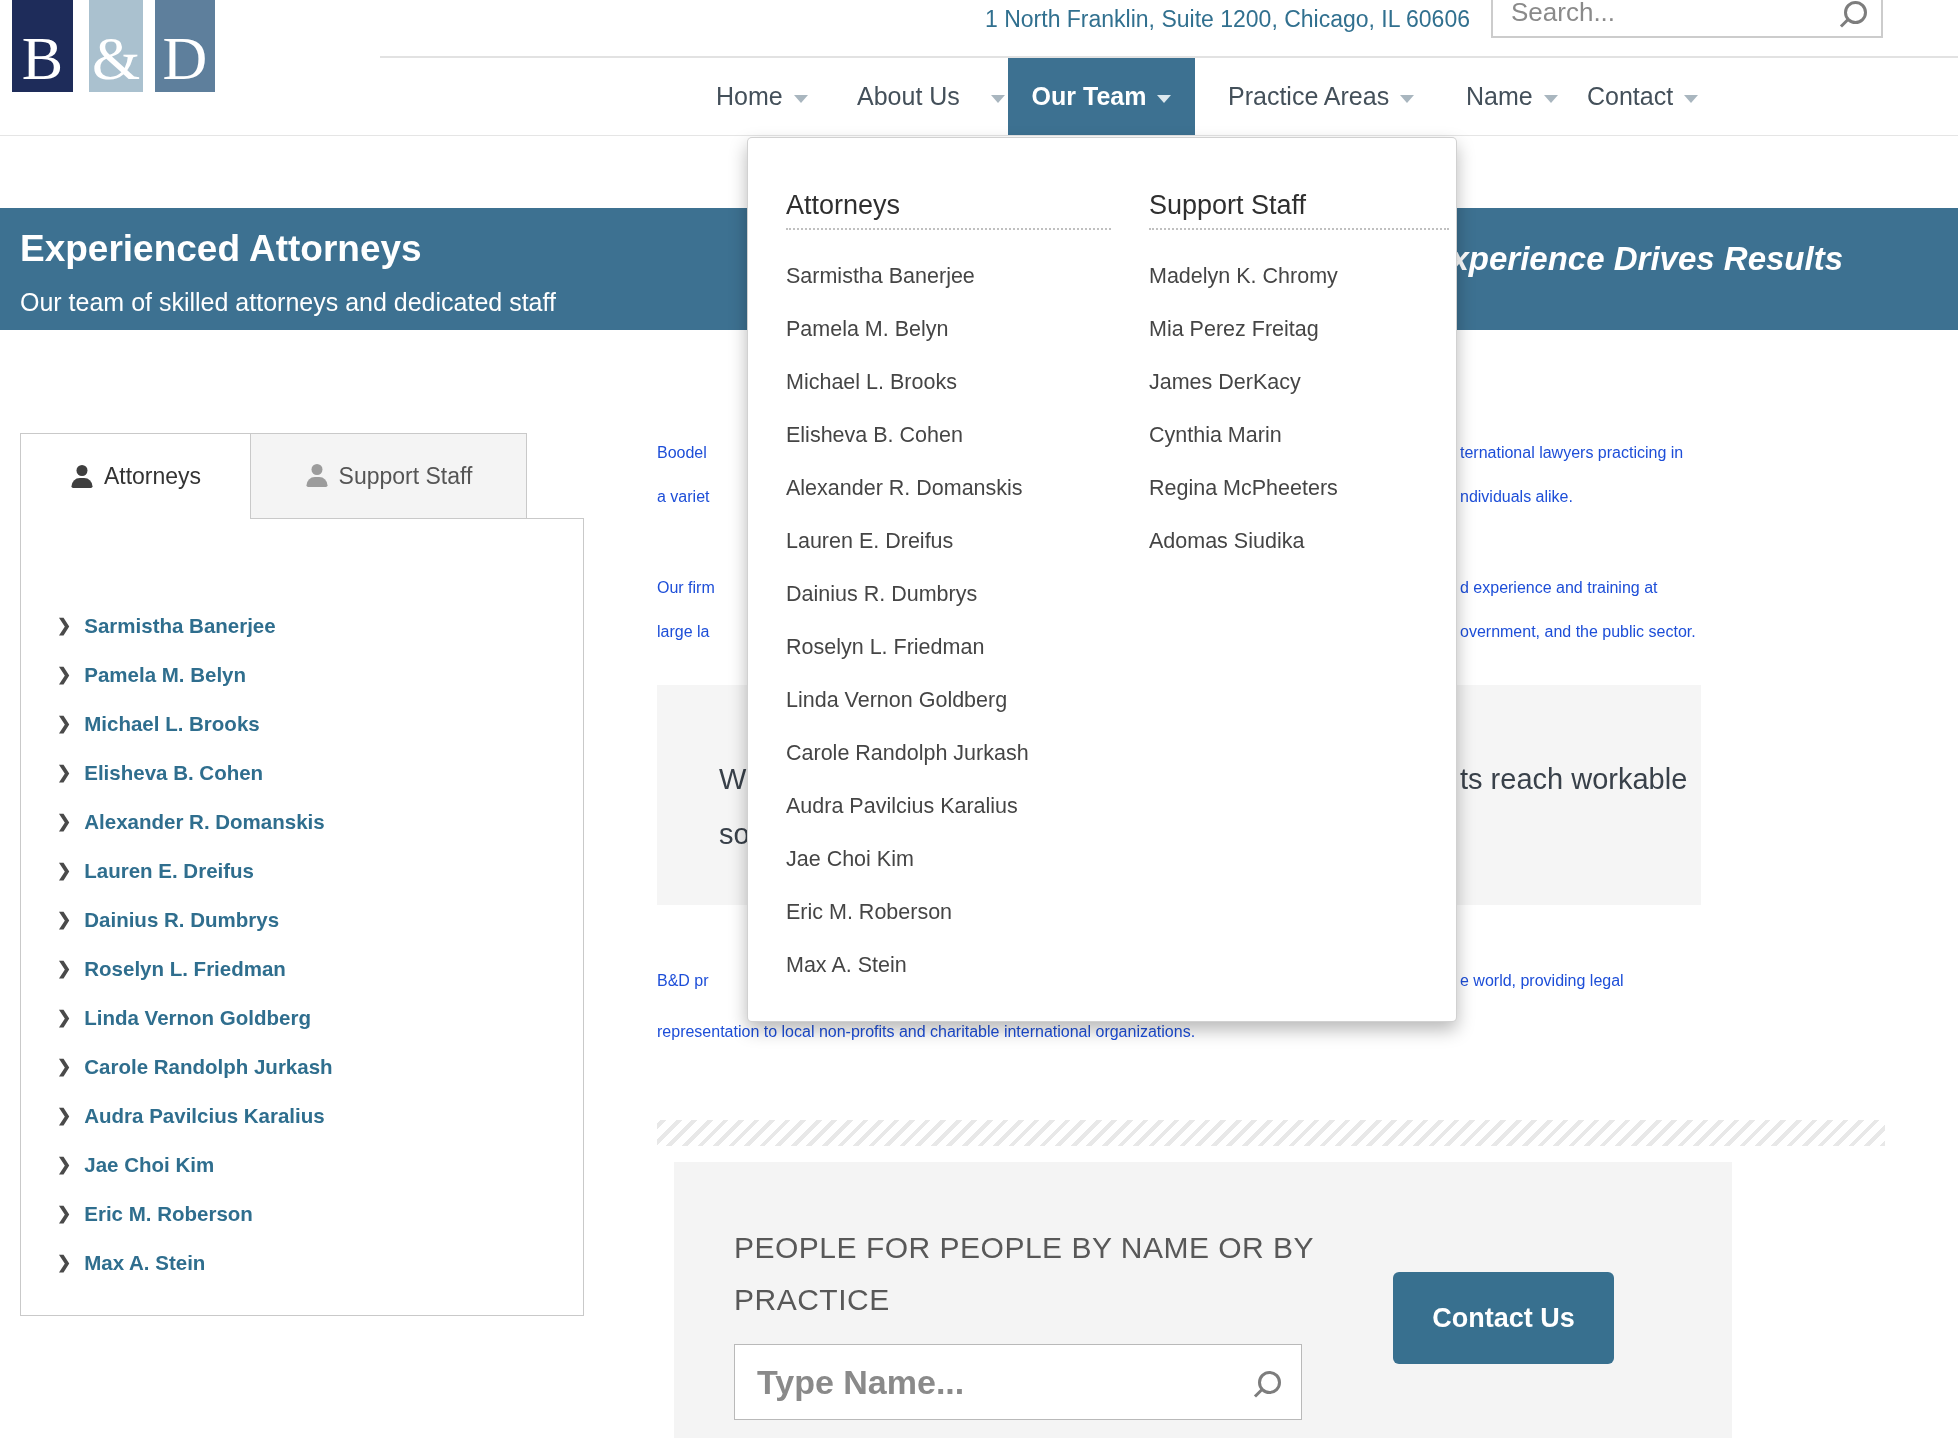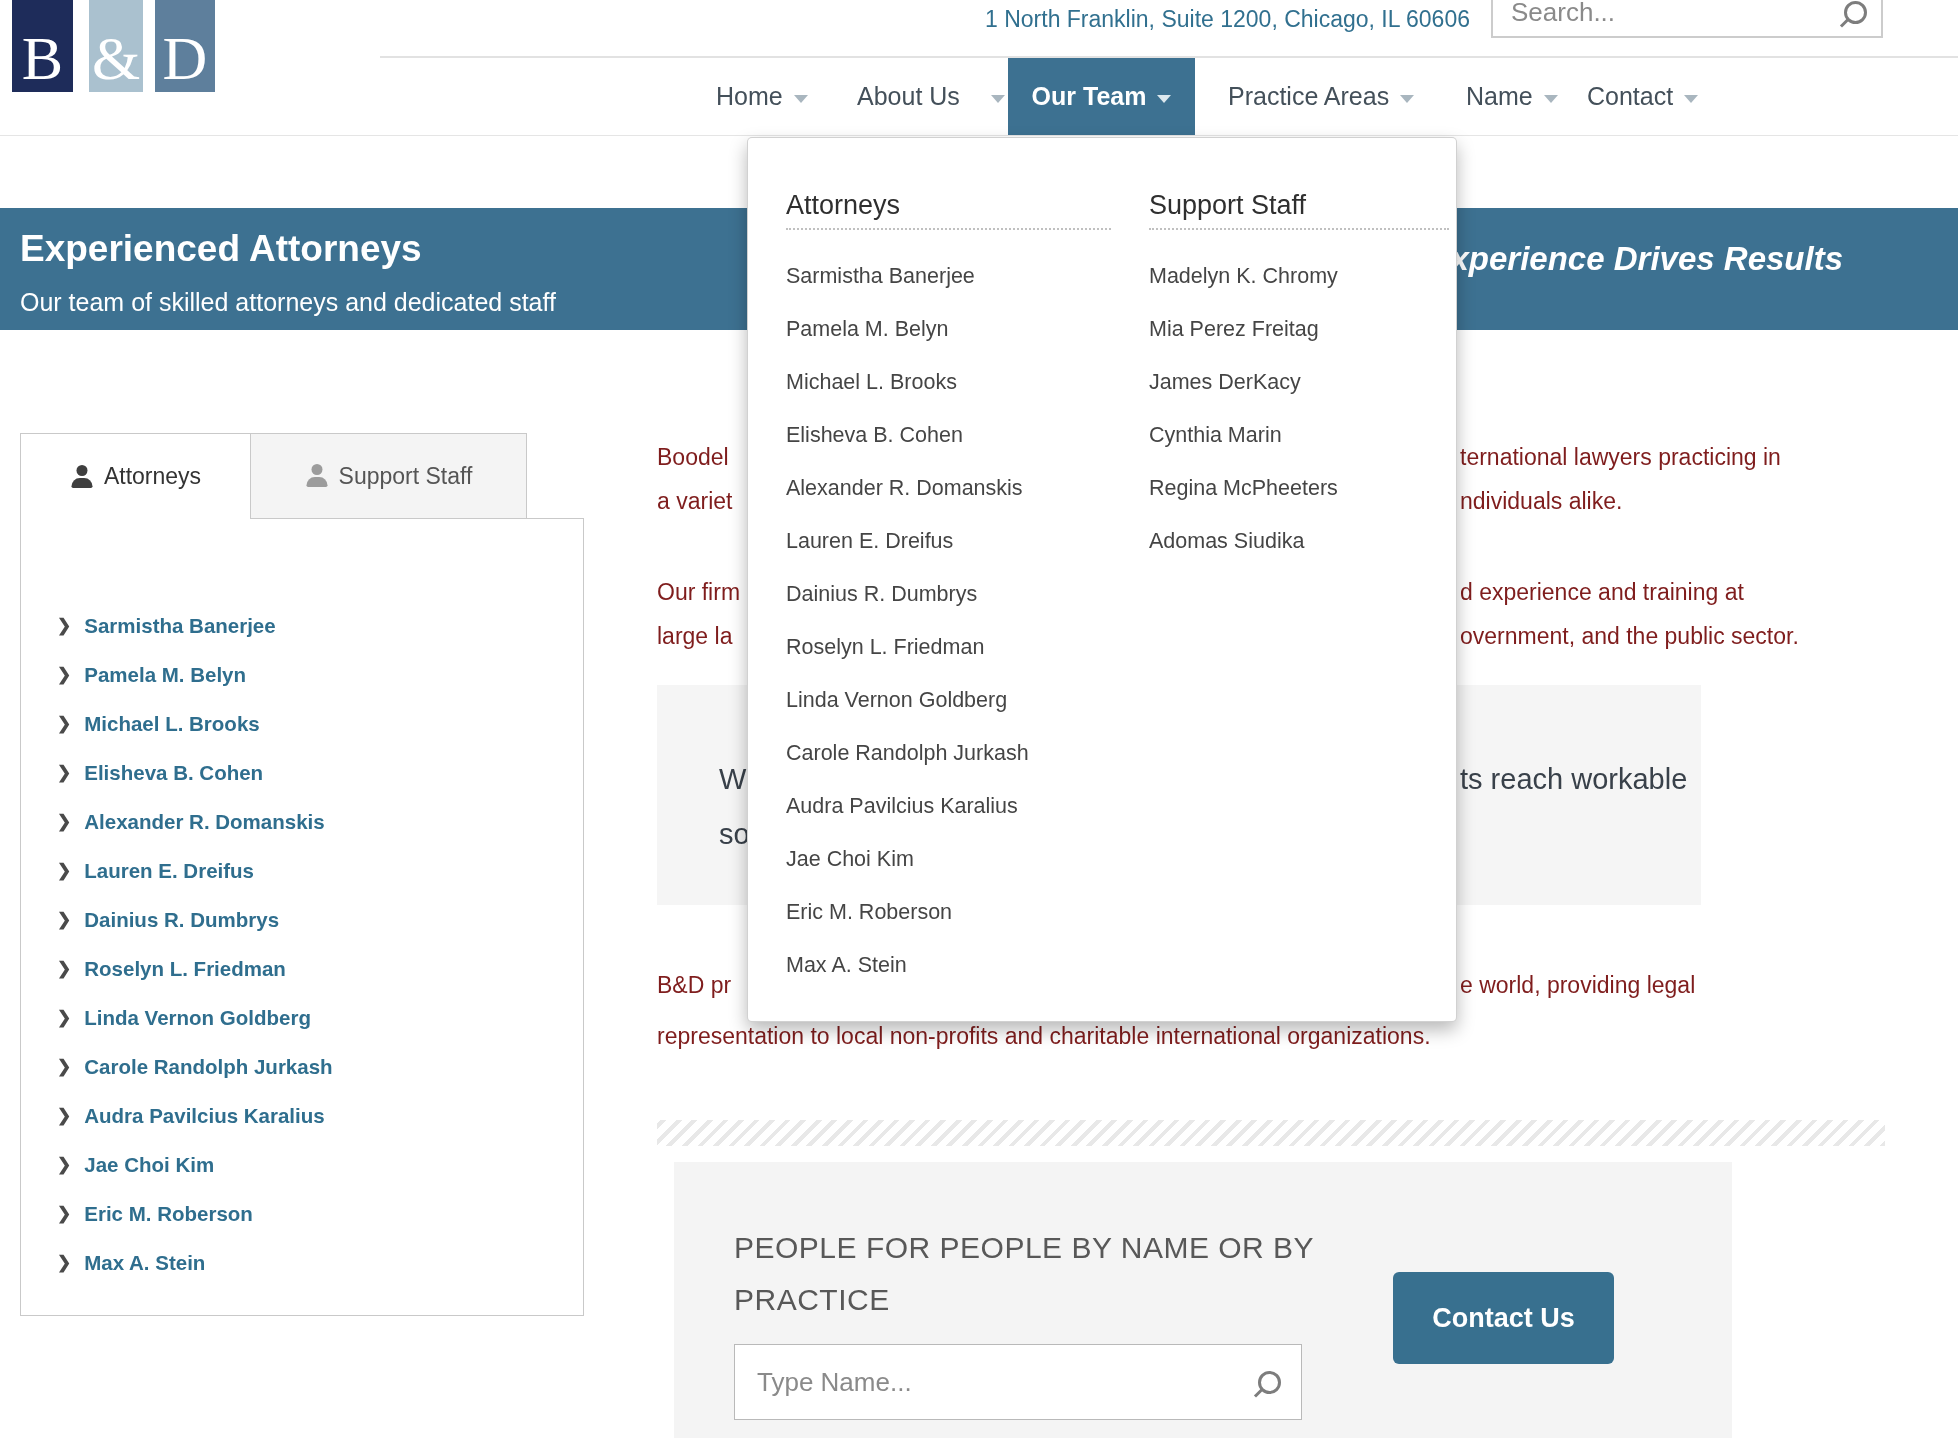--- a/index.html
+++ b/index.html
@@ -65,35 +65,35 @@
   .tab-support .person::before,.tab-support .person::after{background:#9c9c9c;}
 
   .side-box{position:absolute;left:20px;top:518px;width:564px;height:798px;
             border:1px solid #c9c9c9;box-sizing:border-box;background:#fff;z-index:1;}
   .side-list{position:absolute;left:0;top:82px;right:0;}
   .side-item{height:49px;display:flex;align-items:center;padding-left:36px;}
   .chev{color:#4a4a4a;font-size:17px;font-weight:700;margin-right:13px;}
   .side-link{color:#2f6e8e;font-size:20.5px;font-weight:700;text-decoration:none;cursor:pointer;}
 
   
-  .frag{position:absolute;font-size:23px;color:#7f1d1d;white-space:nowrap;}
+  .frag{position:absolute;font-size:16px;color:#1d4ed8;white-space:nowrap;}
   .quote-box{position:absolute;left:657px;top:685px;width:1044px;height:220px;background:#f5f5f5;}
   .qfrag{position:absolute;font-size:29px;color:#39414a;white-space:nowrap;}
 
   .hatch{position:absolute;left:657px;top:1120px;width:1228px;height:26px;
          background:repeating-linear-gradient(-45deg,#e8e8e8 0 4px,#ffffff 4px 11px);}
 
   
   .psearch{position:absolute;left:674px;top:1162px;width:1058px;height:276px;background:#f4f4f4;}
   .ps-heading{position:absolute;left:60px;top:60px;width:660px;font-size:30px;color:#585858;
               letter-spacing:.5px;line-height:52px;}
   .ps-input{position:absolute;left:60px;top:182px;width:568px;height:76px;box-sizing:border-box;
             border:1px solid #b9b9b9;background:#fff;display:flex;align-items:center;padding:0 20px;}
-  .ps-input input{flex:1;border:none;outline:none;font-size:26px;color:#555;
-                  font-family:"Liberation Sans",sans-serif;background:transparent;min-width:0;}
+  .ps-input input{flex:1;border:none;outline:none;font-size:34px;color:#555;
+                  font-family:"Liberation Sans",sans-serif;background:transparent;min-width:0;font-weight:bold;}
   .ps-input input::placeholder{color:#8a8a8a;}
   .contact-btn{position:absolute;left:719px;top:110px;width:221px;height:92px;background:#38708f;
                border-radius:6px;color:#fff;font-weight:700;font-size:27px;display:flex;
                align-items:center;justify-content:center;cursor:pointer;}
 
   
   .dropdown{position:absolute;left:747px;top:137px;width:710px;height:885px;background:#fff;
             border:1px solid rgba(0,0,0,.18);border-radius:5px;
             box-shadow:0 8px 18px rgba(0,0,0,.28);z-index:40;box-sizing:border-box;}
   .dd-col{position:absolute;top:0;height:100%;}

